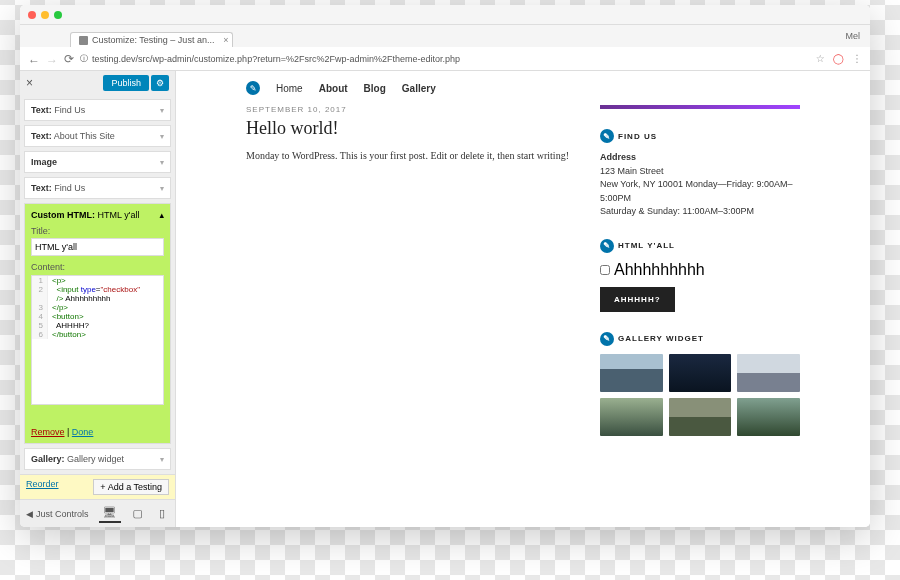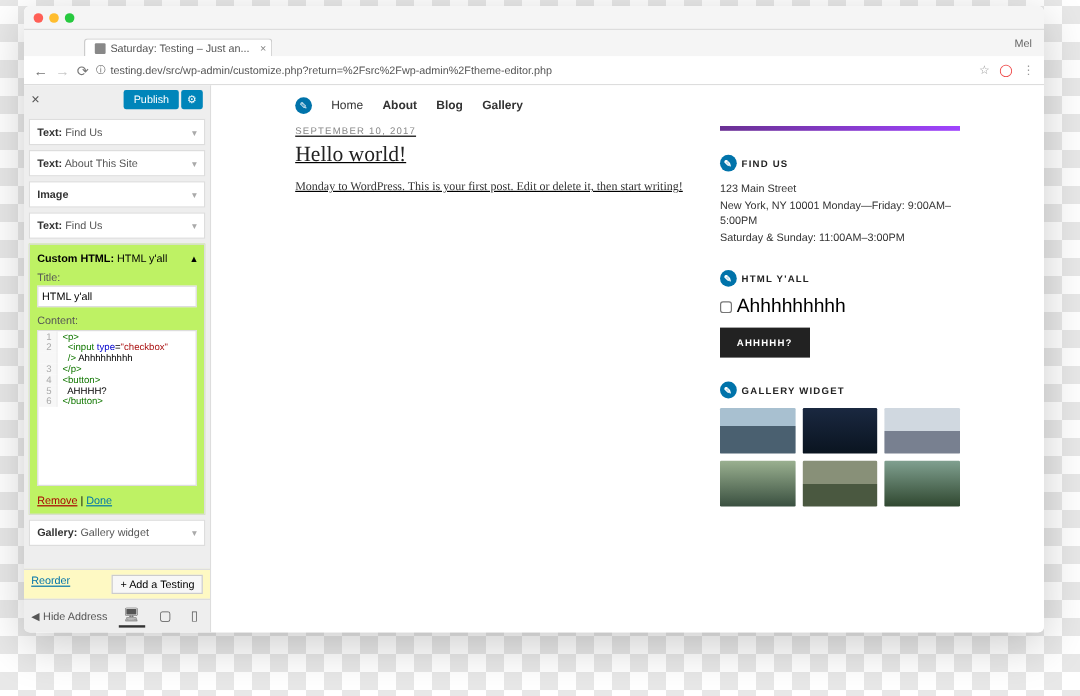--- a/index.html
+++ b/index.html
@@ -34,37 +34,37 @@
 .witem .chev { color: #aaa; font-size: 8px; }
 .expanded { background: #bef264; border: 1px solid #ddd; margin: 4px 0; padding: 6px; }
 .expanded .ehead { display: flex; justify-content: space-between; margin-bottom: 6px; }
 .field-label { font-size: 9px; color: #555; margin-bottom: 2px; display: block; }
 .text-input { width: 100%; border: 1px solid #ddd; padding: 3px; font-size: 9px; background: #fff; }
 .codebox { border: 1px solid #ddd; background: #fff; font-family: Menlo, monospace; font-size: 8px; margin-top: 3px; height: 130px; overflow: auto; }
 .codeline { display: flex; }
 .gutter { width: 16px; text-align: right; padding-right: 4px; color: #aaa; background: #f7f7f7; border-right: 1px solid #eee; }
 .codetxt { padding-left: 4px; white-space: pre; }
 .tag { color: #170; } .attr { color: #00c; } .str { color: #a11; }
-.rmrow { margin-top: 7px; font-size: 9px; }
+.rmrow { margin-top: 22px; font-size: 9px; }
 .rmrow .remove { color: #a00; text-decoration: underline; cursor: pointer; }
 .rmrow .done { color: #0073aa; text-decoration: underline; cursor: pointer; }
 .sbfoot1 { display: flex; justify-content: space-between; padding: 4px 6px; border-top: 1px solid #ddd; background: #fef9c3; }
 .sbfoot1 .reorder { color: #0073aa; text-decoration: underline; cursor: pointer; }
 .sbfoot1 .addw { border: 1px solid #ccc; padding: 2px 6px; cursor: pointer; background: #f7f7f7; }
 .sbfoot2 { display: flex; align-items: center; padding: 4px 6px; border-top: 1px solid #ddd; background: #eee; gap: 8px; }
 .sbfoot2 .hide { color: #555; cursor: pointer; display: flex; align-items: center; gap: 3px; flex: 1; }
 .sbfoot2 .dev { font-size: 11px; color: #555; cursor: pointer; padding: 2px 4px; }
 .sbfoot2 .dev.active { border-bottom: 2px solid #333; }
 .preview { flex: 1; background: #fff; overflow-y: auto; position: relative; }
 .pnav { display: flex; align-items: center; gap: 16px; padding: 10px 70px; font-size: 10px; }
 .edit-badge { width: 14px; height: 14px; background: #0073aa; border-radius: 50%; display: inline-flex; align-items: center; justify-content: center; color: #fff; font-size: 8px; cursor: pointer; }
 .pnav a { color: #333; text-decoration: none; }
 .pnav a.bold { font-weight: 600; }
 .pmain { display: flex; padding: 0 70px; gap: 30px; }
-.post { flex: 1; text-decoration: underline; }
+.post { flex: 1; }
 .date { font-size: 8px; color: #888; letter-spacing: 1px; margin-bottom: 4px; }
 .ptitle { font-size: 18px; font-weight: 400; color: #222; margin-bottom: 10px; font-family: Georgia, serif; }
 .pbody { font-size: 10px; color: #333; line-height: 1.4; font-family: Georgia, serif; }
 .widgets { width: 200px; }
 .bar { height: 4px; background: linear-gradient(90deg, #6a3093, #a044ff); margin-bottom: 20px; }
 .widget { margin-bottom: 20px; position: relative; }
 .whead { font-size: 8px; font-weight: 700; letter-spacing: 1px; color: #222; margin-bottom: 8px; display: flex; align-items: center; gap: 4px; }
 .wbody { font-size: 9px; color: #333; line-height: 1.5; }
 .wbody b { font-weight: 600; display: block; margin-top: 6px; }
 .chk { display: flex; align-items: center; gap: 4px; margin-bottom: 8px; }
@@ -86,21 +86,21 @@
   <div class="titlebar">
     <div class="dots">
       <div class="dot r"></div>
       <div class="dot y"></div>
       <div class="dot g"></div>
     </div>
   </div>
   <div class="tabbar">
     <div class="tab">
       <span class="favicon"></span>
-      <span>Saturday: Testing – Just an...</span>
+      <span>Customize: Testing – Just an...</span>
       <span class="x">×</span>
     </div>
     <span class="mel">Mel</span>
   </div>
   <div class="addrbar">
     <span class="navbtn">←</span>
     <span class="navbtn" style="opacity:.4">→</span>
     <span class="navbtn">⟳</span>
     <div class="addr">
       <span class="lock">ⓘ</span>
@@ -186,21 +186,21 @@
         <div class="witem">
             <span class="lbl"><b>Gallery:</b> <span>Gallery widget</span></span>
             <span class="chev">▾</span>
           </div>
       </div>
       <div class="sbfoot1">
         <span class="reorder">Reorder</span>
         <span class="addw">+ <span>Add a Testing</span></span>
       </div>
       <div class="sbfoot2">
-        <span class="hide">◀ <span>Hide Address</span></span>
+        <span class="hide">◀ <span>Just Controls</span></span>
         <span class="dev active">🖥</span>
         <span class="dev">▢</span>
         <span class="dev">▯</span>
       </div>
     </div>
 
     <div class="preview">
       <div class="pnav">
         <span class="edit-badge">✎</span>
         <a>Home</a>
@@ -215,20 +215,21 @@
           <div class="pbody">Monday to WordPress. This is your first post. Edit or delete it, then start writing!</div>
         </div>
         <div class="widgets">
           <div class="bar"></div>
           <div class="widget">
             <div class="whead">
                 <span class="edit-badge">✎</span>
                 <span>FIND US</span>
               </div>
             <div class="wbody">
+              <b>Address</b>
               <span>123 Main Street</span><br>
               <span>New York, NY 10001</span>
               <span>Monday—Friday: 9:00AM–5:00PM</span><br>
               <span>Saturday &amp; Sunday: 11:00AM–3:00PM</span>
             </div>
           </div>
           <div class="widget">
             <div class="whead">
                 <span class="edit-badge">✎</span>
                 <span>HTML Y'ALL</span>

